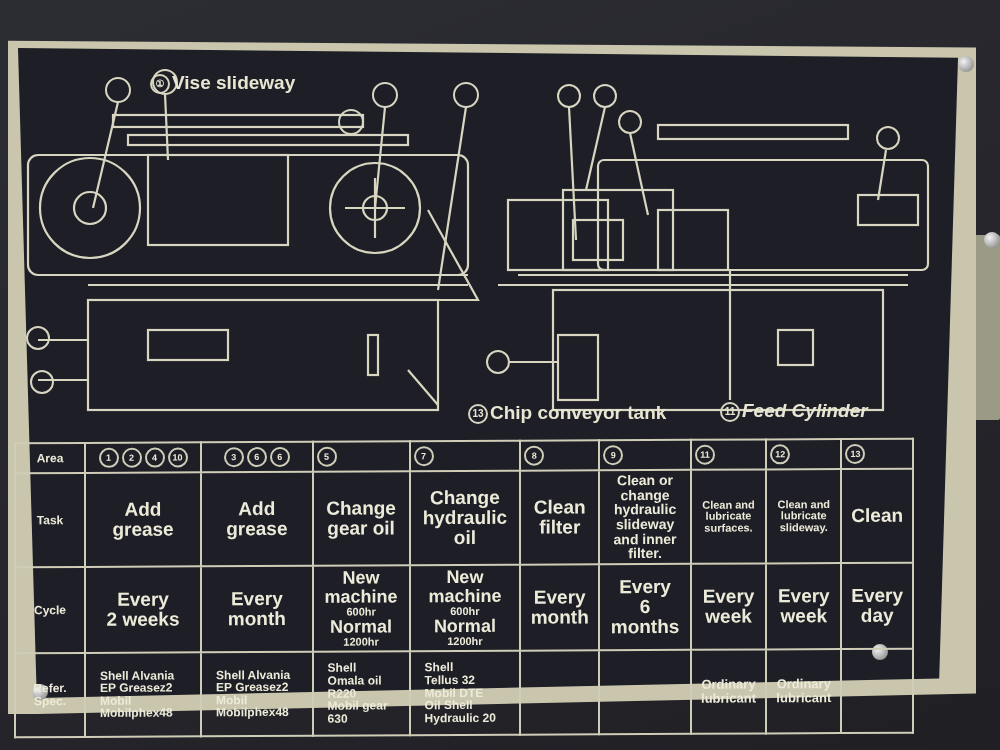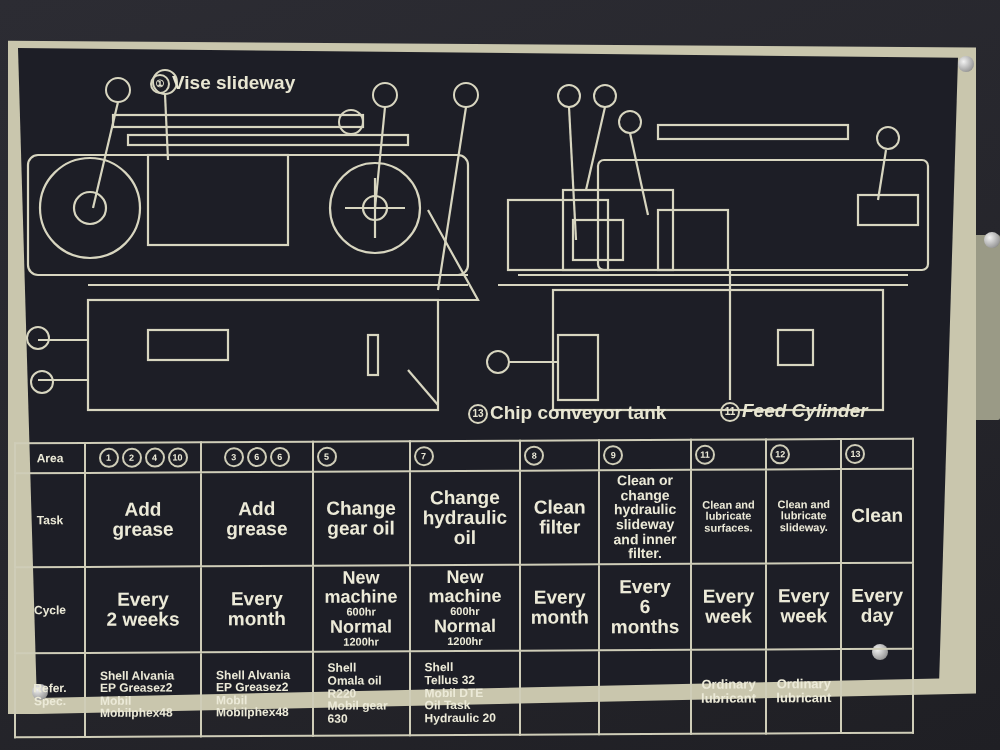--- a/index.html
+++ b/index.html
@@ -284,21 +284,21 @@
           <span>Shell</span>
           <span>Omala oil</span>
           <span>R220</span>
           <span>Mobil gear</span>
           <span>630</span>
         </td>
     <td class="spec stack">
           <span>Shell</span>
           <span>Tellus 32</span>
           <span>Mobil DTE</span>
-          <span>Oil Task</span>
+          <span>Oil Shell</span>
           <span>Hydraulic 20</span>
         </td>
     <td></td>
     <td></td>
     <td class="small stack" style="font-size:13px">
           <span>Ordinary</span>
           <span>lubricant</span>
         </td>
     <td class="small stack" style="font-size:13px">
           <span>Ordinary</span>

